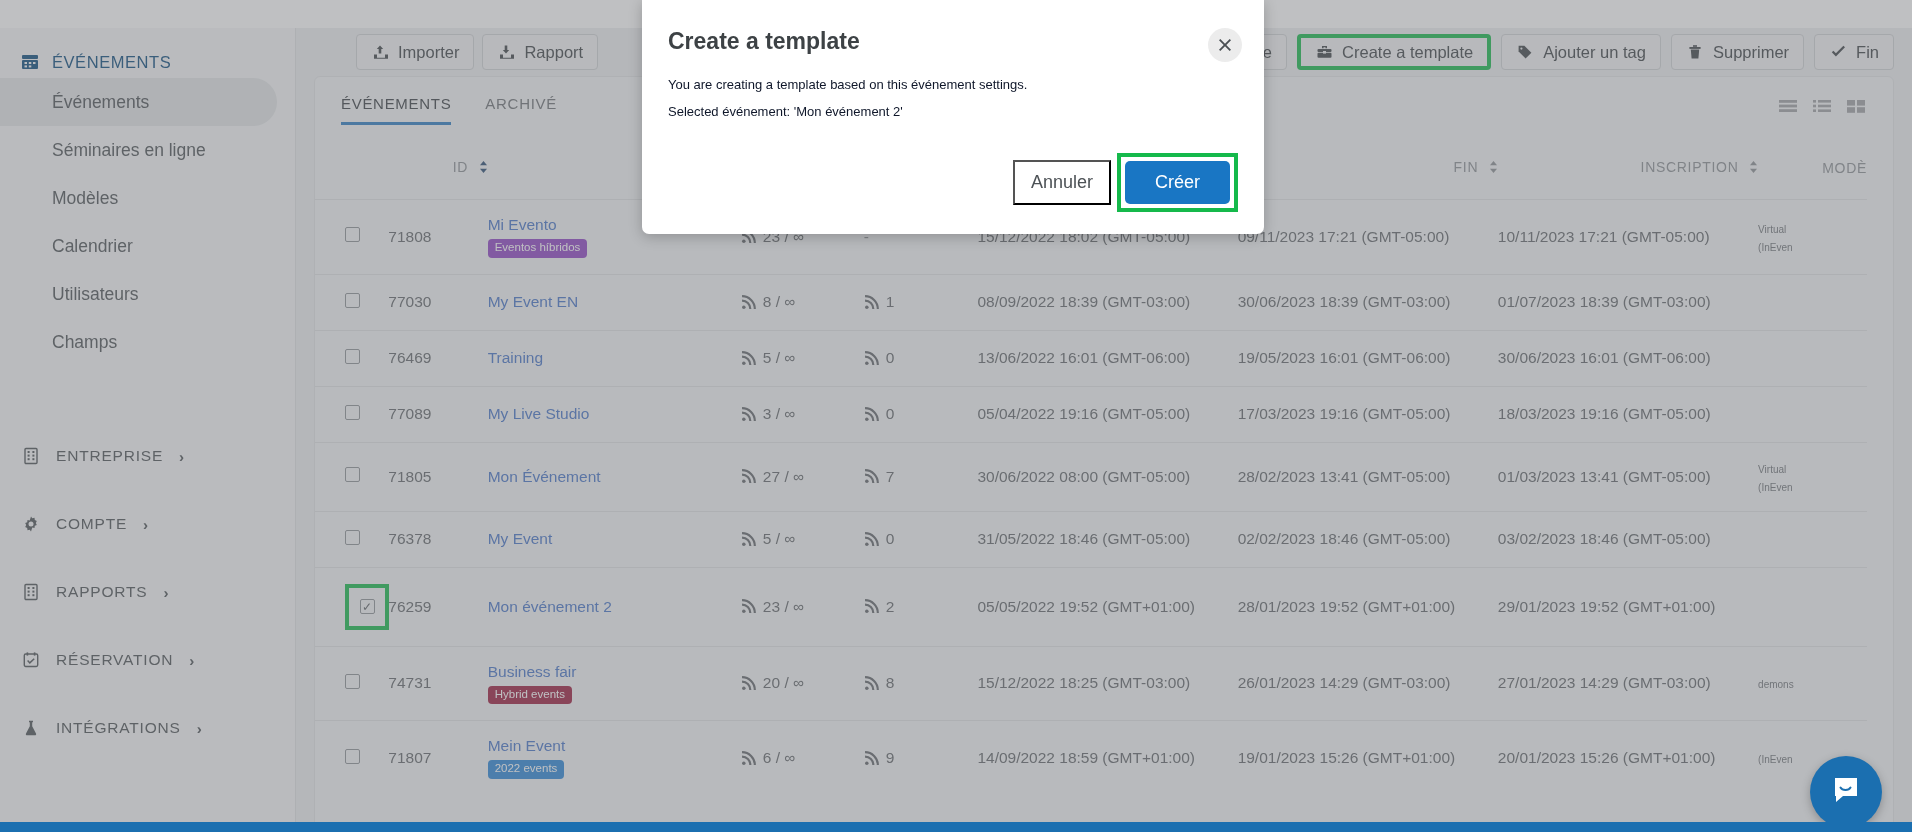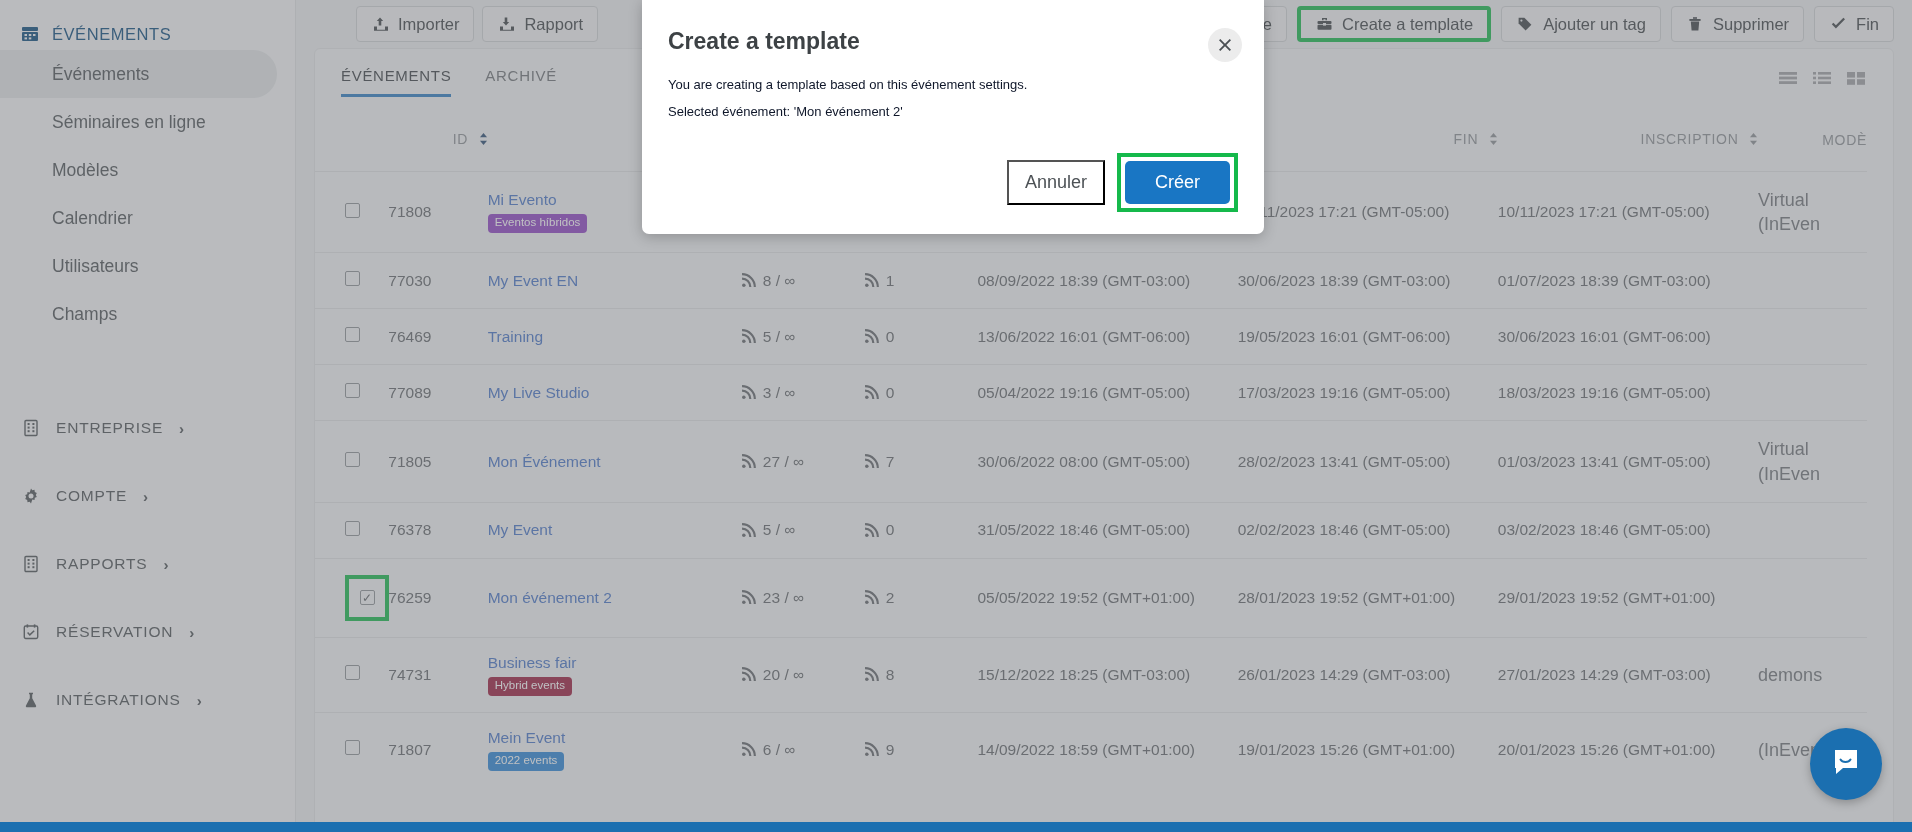--- a/index.html
+++ b/index.html
@@ -9,20 +9,21 @@
     overflow: hidden;
     background: #ffffff;
   }
   #app { position: relative; width: 1912px; height: 832px; }
 
   
   #page {
     position: absolute; inset: 0;
     display: flex;
     background: #7dd3fc;
+    margin-top: 28px;
   }
   #dim {
     position: absolute; inset: 0;
     background: rgba(115,118,122,0.46);
     z-index: 50;
   }
 
   
   .sidebar {
     width: 296px; height: 832px;
@@ -130,21 +131,21 @@
     border: 4px solid #15b94b; background: #f3f4f5;
   }
   .ev-link { color: #4775c8; font-size: 15.5px; display:block; }
   .badge {
     display: inline-block; margin-top: 5px;
     padding: 2px 7px 3px 7px; border-radius: 4px;
     font-size: 11.5px; color: #fff; line-height: 1.2;
   }
   .metric { display: flex; align-items: center; gap: 7px; color:#62676b; font-size: 15.5px;}
   .rss { width: 15px; height: 15px; display:inline-block; }
-  .mod-txt { font-size: 18px; color:#6f7479; line-height: 1.35; }
+  .mod-txt { font-size: 10px; color:#6f7479; line-height: 1.35; }
   .dash { color:#8b9095; }
 
   
   .modal {
     position: absolute; z-index: 100;
     left: 642px; top: 0; width: 622px;
     background: #fff;
     border-radius: 0 0 7px 7px;
     box-shadow: 0 3px 14px rgba(0,0,0,.22);
     padding: 28px 26px 22px 26px;
@@ -155,21 +156,21 @@
   }
   .modal p { font-size: 13px; color: #0f172a; margin-bottom: 12px; }
   .modal-close {
     position: absolute; right: 22px; top: 28px;
     width: 34px; height: 34px; border-radius: 50%;
     background: #ececec; display: flex; align-items: center;
     justify-content: center; color: #4a4f53; font-size: 19px;
   }
   .modal-actions {
     display: flex; align-items: center; justify-content: flex-end;
-    gap: 12px; margin-top: 34px;
+    gap: 6px; margin-top: 34px;
   }
   .btn-cancel {
     font-size: 18px; color: #4d5256; padding: 10px 16px; background: none;
   }
   .btn-create-ring { border: 4px solid #15b94b; padding: 4px; background: #fff; }
   .btn-create {
     background: #1976c4; color: #fff; border: 0; border-radius: 5px;
     font-size: 18px; padding: 11px 30px;
   }
 

